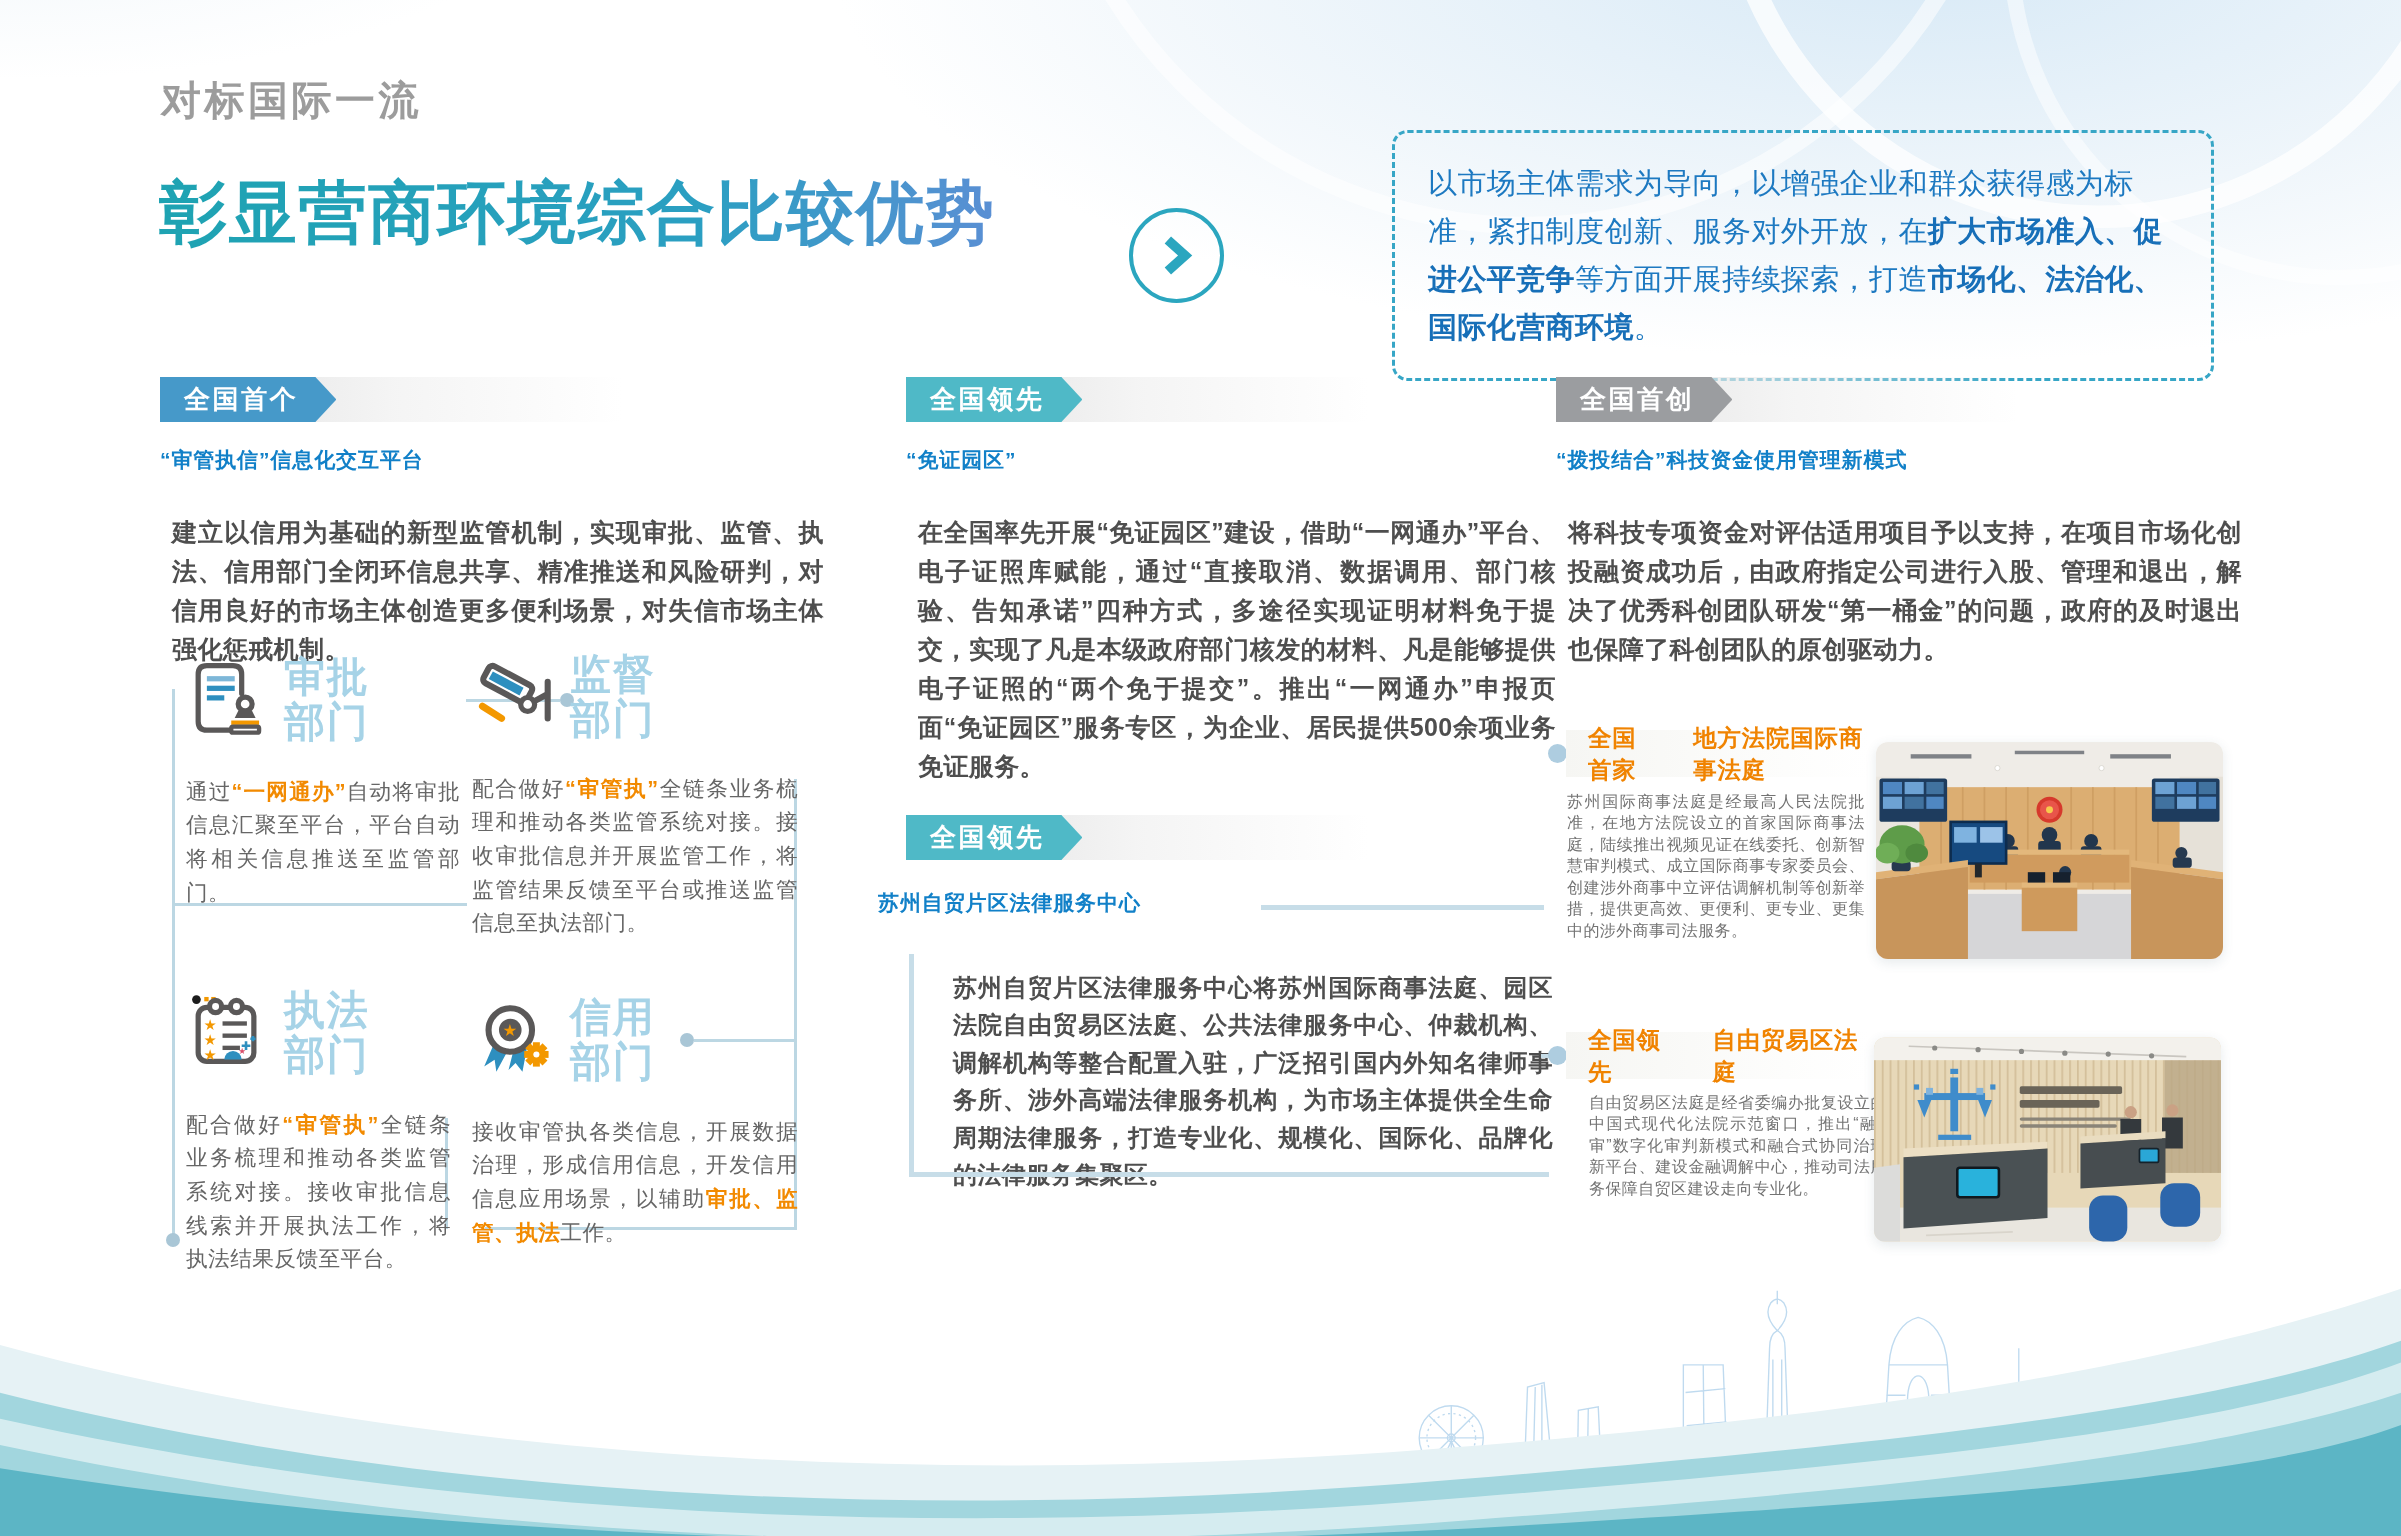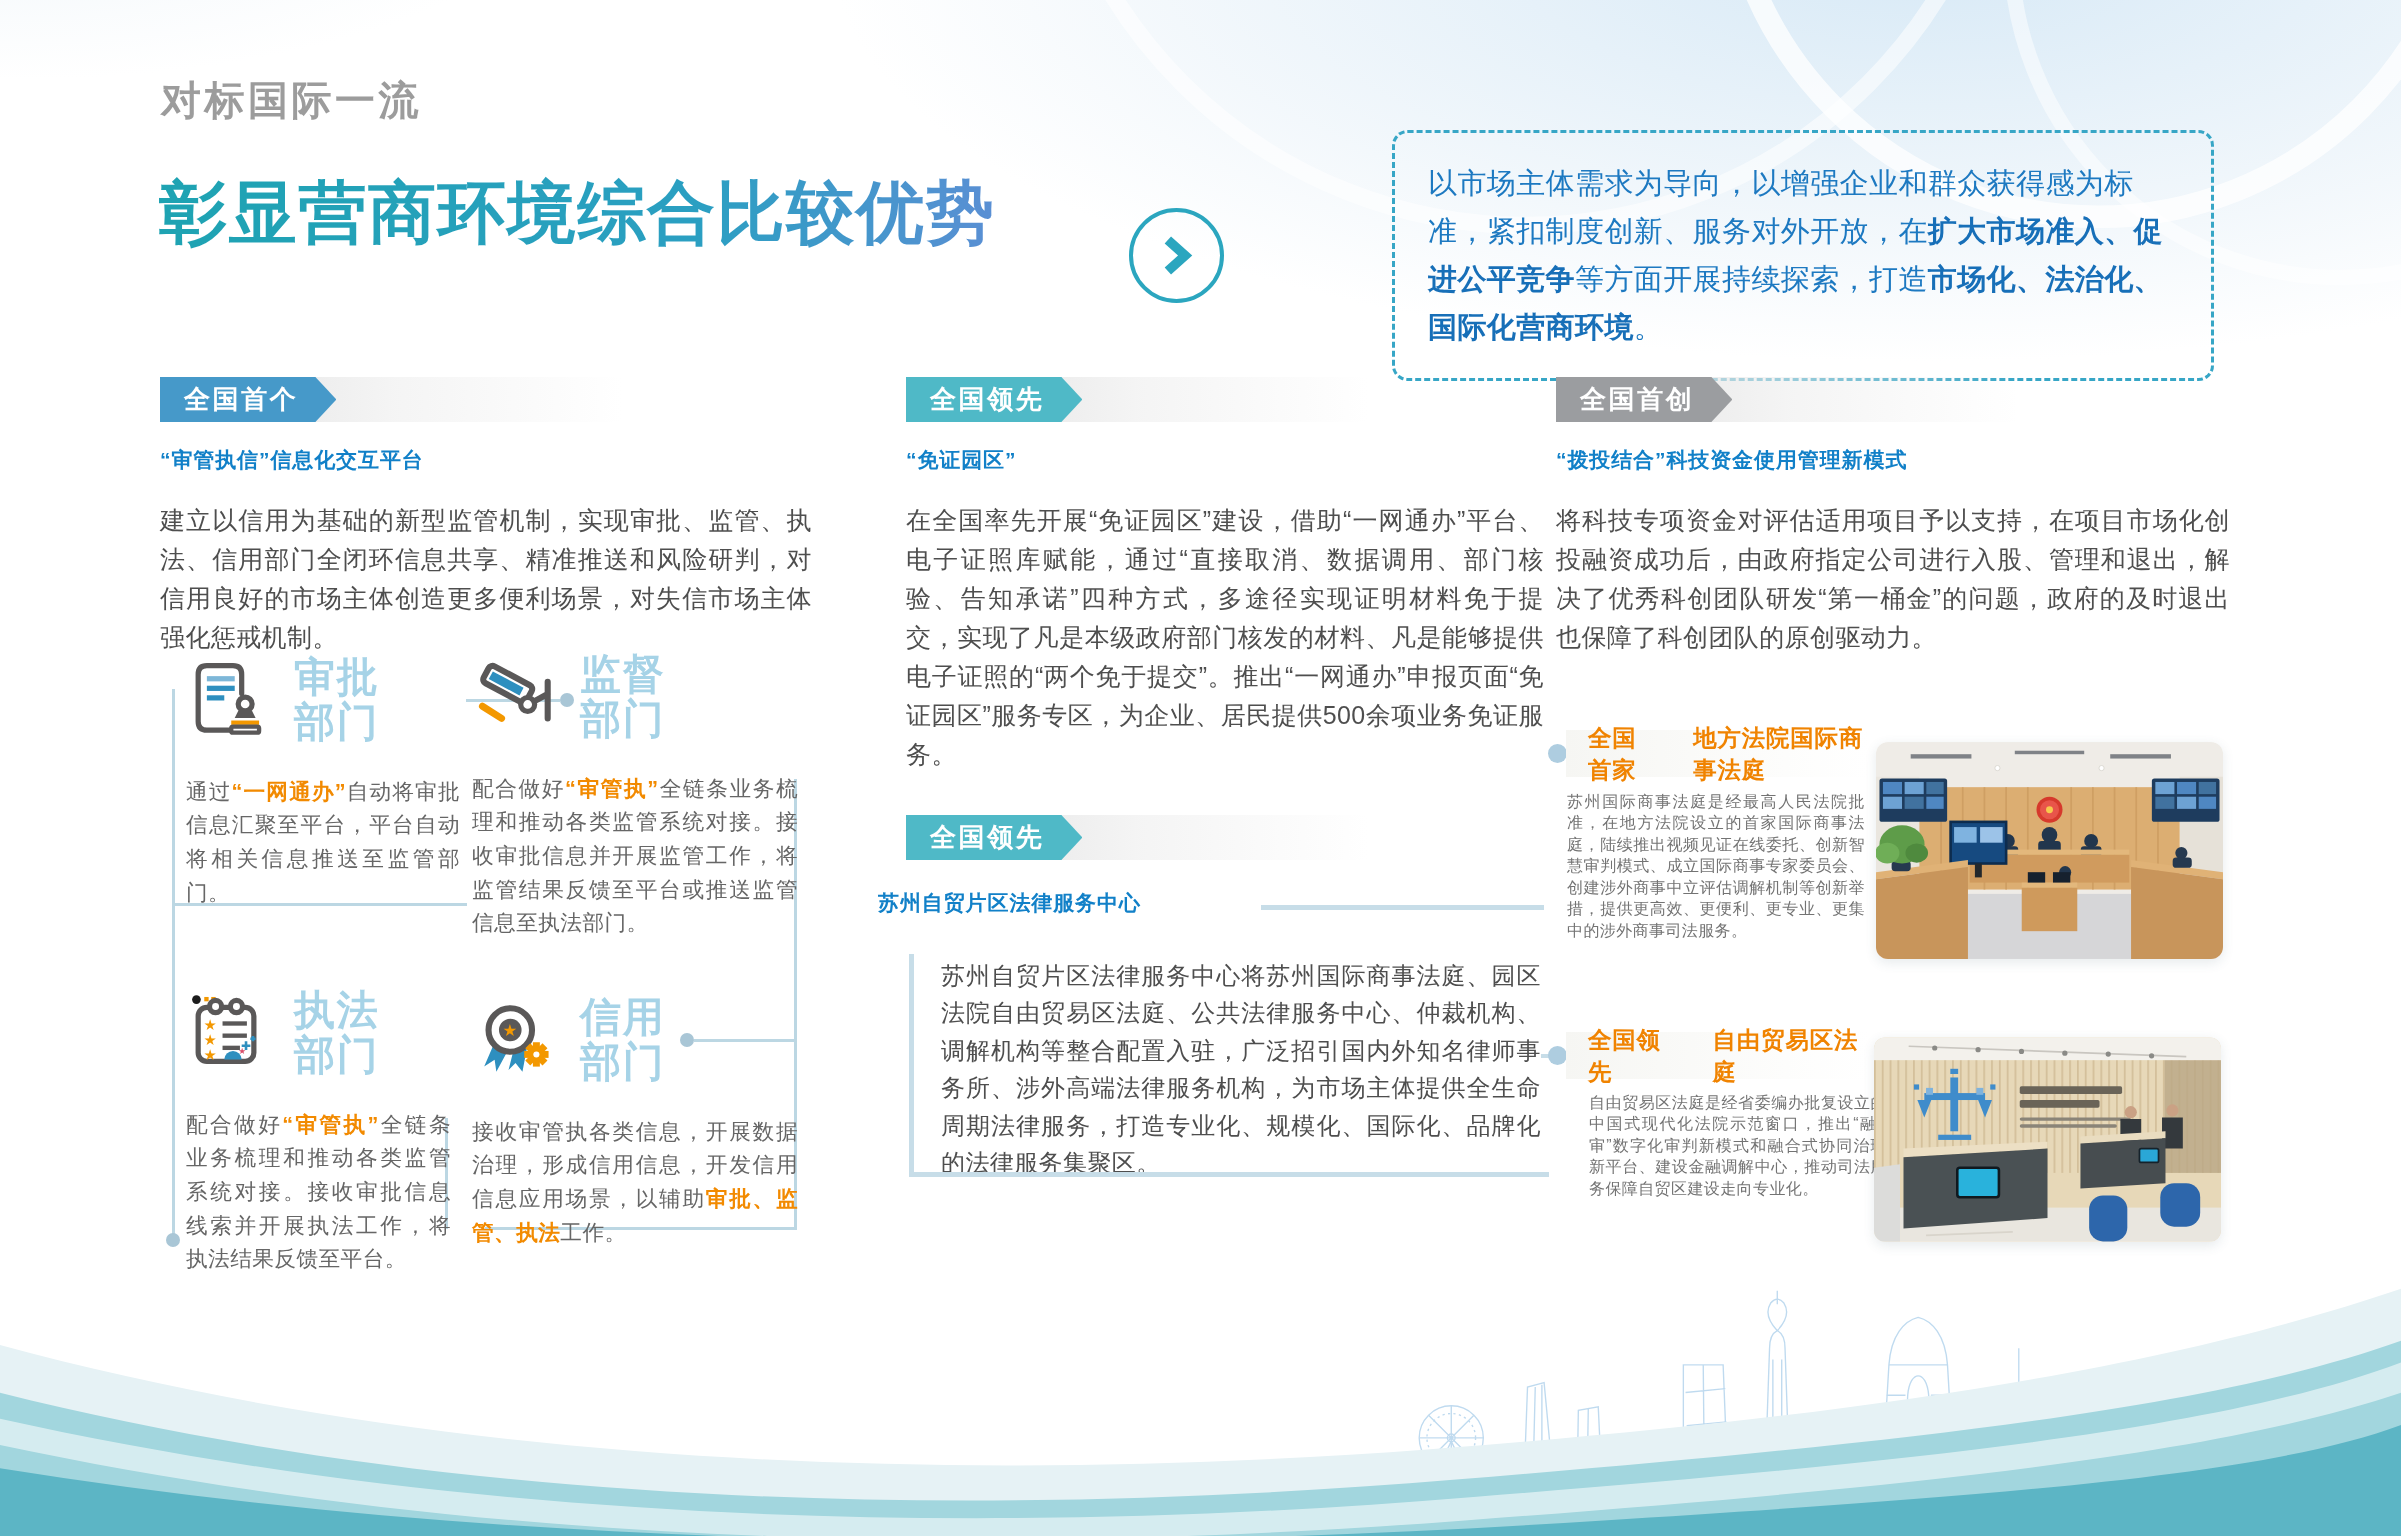--- a/index.html
+++ b/index.html
@@ -50,24 +50,24 @@
   .badge{
     position:absolute;left:0;top:0;height:45px;display:inline-flex;align-items:center;
     padding:0 38px 0 24px;color:#fff;font-weight:bold;font-size:26px;letter-spacing:2.6px;
     clip-path:polygon(0 0,calc(100% - 21px) 0,100% 50%,calc(100% - 21px) 100%,0 100%);
   }
   .badge.blue{background:#4699c9;}
   .badge.teal{background:#4fb9c7;}
   .badge.gray{background:#9b9da0;}
 
   .sec-h{font-size:21px;font-weight:bold;color:#1180c8;letter-spacing:0.9px;}
-  .body-p{font-size:25px;color:#4e4e4e;line-height:1.56;text-align:justify;letter-spacing:0.4px;margin:0;}
-
-  
-  .dept-head{display:flex;align-items:center;gap:21px;}
+  .body-p{font-size:25px;color:#4e4e4e;line-height:1.56;text-align:justify;letter-spacing:0.4px;margin:12px;font-weight:bold;}
+
+  
+  .dept-head{display:flex;align-items:center;gap:11px;}
   .dept-icon{width:87px;height:87px;flex:0 0 auto;}
   .dept-icon svg{width:87px;height:87px;display:block;}
   .dept-title{width:2.25em;font-size:41px;line-height:1.1;font-weight:bold;color:#a6d3e7;letter-spacing:1.7px;}
   .dept-body{margin:29.5px 0 0 0;font-size:21.7px;color:#666;line-height:1.55;text-align:justify;letter-spacing:0.4px;}
   .hl{color:#f28a00;font-weight:bold;}
 
   
   .line{position:absolute;background:#bcd7e3;}
   .line2{position:absolute;background:#c7dde8;}
   .dot{position:absolute;border-radius:50%;background:#a9c6d6;}

